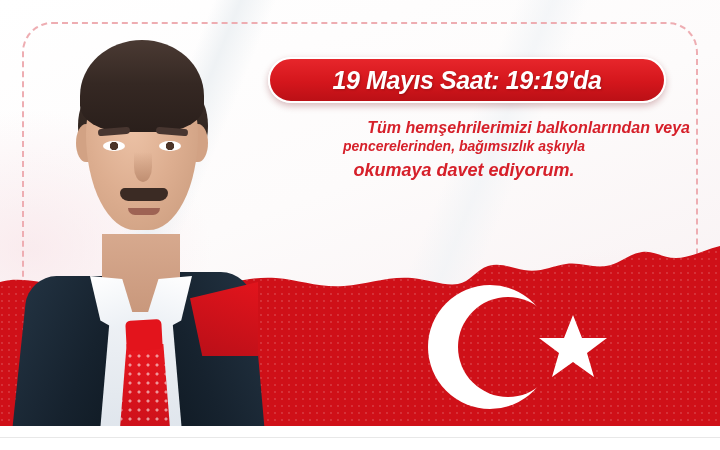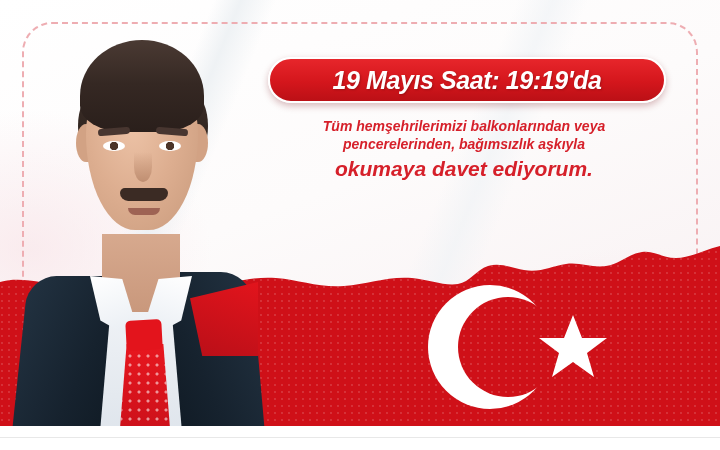--- a/index.html
+++ b/index.html
@@ -157,24 +157,24 @@
   }
   
   .body-text{
     position:absolute; left:238px; top:118px; width:452px;
     text-align:center;
   }
   .line{
     color:#d6202a; font-style:italic; font-weight:bold;
     line-height:1.26; white-space:nowrap;
   }
-  .line.s1{ font-size:14px; }
+  .line.s1{ font-size:16px;text-align:right; }
   .line.s2{ font-size:14px; }
   .line.big{ font-size:22.5px; margin-top:4px; letter-spacing:.3px; }
-  .line.s4{ font-size:21px; margin-top:3px; }
+  .line.s4{ font-size:18px; margin-top:3px; }
   
   .band{ position:absolute; left:0; top:236px; width:720px; height:190px; }
   .band svg{ display:block; width:100%; height:100%; }
   
   .bottom-strip{
     position:absolute; left:0; top:426px; width:720px; height:24px;
     background:#ffffff;
   }
   .hr{
     position:absolute; left:0; top:437px; width:720px; height:1px;

